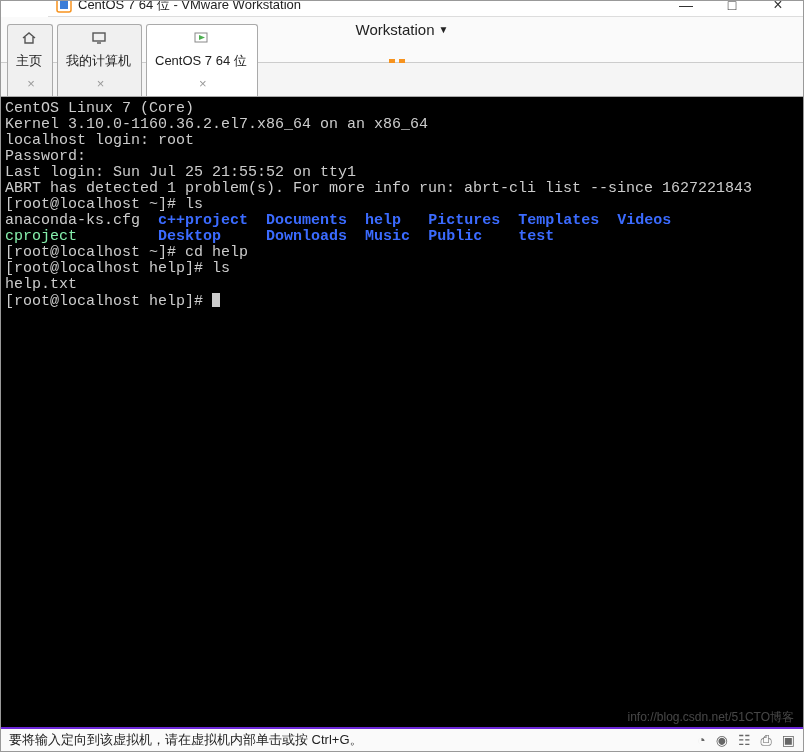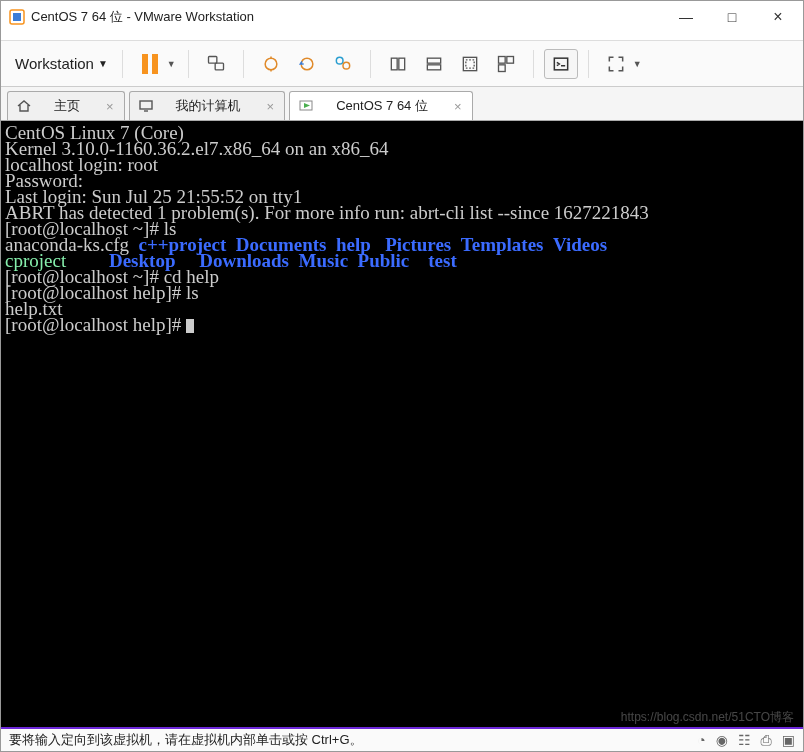--- a/index.html
+++ b/index.html
@@ -10,26 +10,27 @@
     background: #fff;
     color: #222;
     width: 804px;
     height: 752px;
     border: 1px solid #999;
     display: flex;
     flex-direction: column;
     overflow: hidden;
   }
   .titlebar {
-    height: 40px;
+    height: 16px;
     display: flex;
     align-items: center;
     padding: 0 2px 8px 8px;
     border-bottom: 1px solid #ddd;
     background: #fff;
+    margin-left: 47px;
   }
   .titlebar .app-icon {
     width: 16px; height: 16px;
     display: inline-flex; align-items:center; justify-content:center;
     margin-right: 6px;
   }
   .titlebar .title { flex: 0 0 auto; }
   .titlebar .spacer { flex: 1; }
   .win-btn {
     width: 46px; height: 32px;
@@ -38,20 +39,21 @@
   }
   .win-btn.close { font-size:16px; }
   .toolbar {
     height: 46px;
     display: flex;
     align-items: center;
     padding: 0 10px;
     gap: 6px;
     border-bottom: 1px solid #ccc;
     background: #fafafa;
+    flex-direction: column;
   }
   .ws-menu {
     font-size: 15px;
     display:flex; align-items:center; gap:4px;
     padding: 4px 4px;
   }
   .ws-menu .arrow { font-size:10px; }
   .vsep { width:1px; height:28px; background:#ddd; margin:0 4px; }
   .tb-group { display:flex; align-items:center; gap:2px; }
   .tb-btn {
@@ -66,38 +68,39 @@
   .pause-bars span { width:6px; height:20px; background:#f7931e; }
   .tabs {
     height: 34px;
     display:flex; align-items:flex-end;
     padding: 4px 6px 0 6px;
     gap:4px;
     background:#f5f5f5;
     border-bottom:1px solid #aaa;
   }
   .tab {
-    display:flex; align-items:center; gap:22px;
+    display:flex; align-items:center; gap:6px;
     padding: 5px 10px 5px 8px;
     border:1px solid #aaa;
     border-bottom:none;
     border-radius:3px 3px 0 0;
     background:#f0f0f0;
     font-size:13px;
     position:relative;
+    flex-direction:column;
   }
   .tab.active { background:#fff;margin-top:33px; }
   .tab .x { color:#999; font-size:13px; margin-left:4px; }
   .tab-icon { width:16px; height:16px; display:inline-flex; align-items:center; justify-content:center; }
   .terminal {
     flex:1;
     background:#000;
     color:#ccc;
-    font-family: Liberation Serif, serif;
-    font-size: 19px;
+    font-family: Liberation Mono, monospace;
+    font-size: 15px;
     line-height: 16px;
     padding: 4px 4px;
     white-space: pre;
     overflow:hidden;
   }
   .terminal .dir { color:#3b6bff; font-weight:bold;margin-top:40px; }
   .terminal .cy  { color:#86efac; }
   .cursor {
     display:inline-block; width:8px; height:14px; background:#ccc; vertical-align:-2px;
   }
@@ -269,13 +272,13 @@
   <span class="spacer"></span>
   <span class="status-icons">
     <span>◔</span>
     <span>◉</span>
     <span>☷</span>
     <span>⎙</span>
     <span>▣</span>
   </span>
 </div>
 
-<div class="watermark">https://blog.csdn.net/51CTO博客</div>
+<div class="watermark">info://blog.csdn.net/51CTO博客</div>
 
 </body></html>

